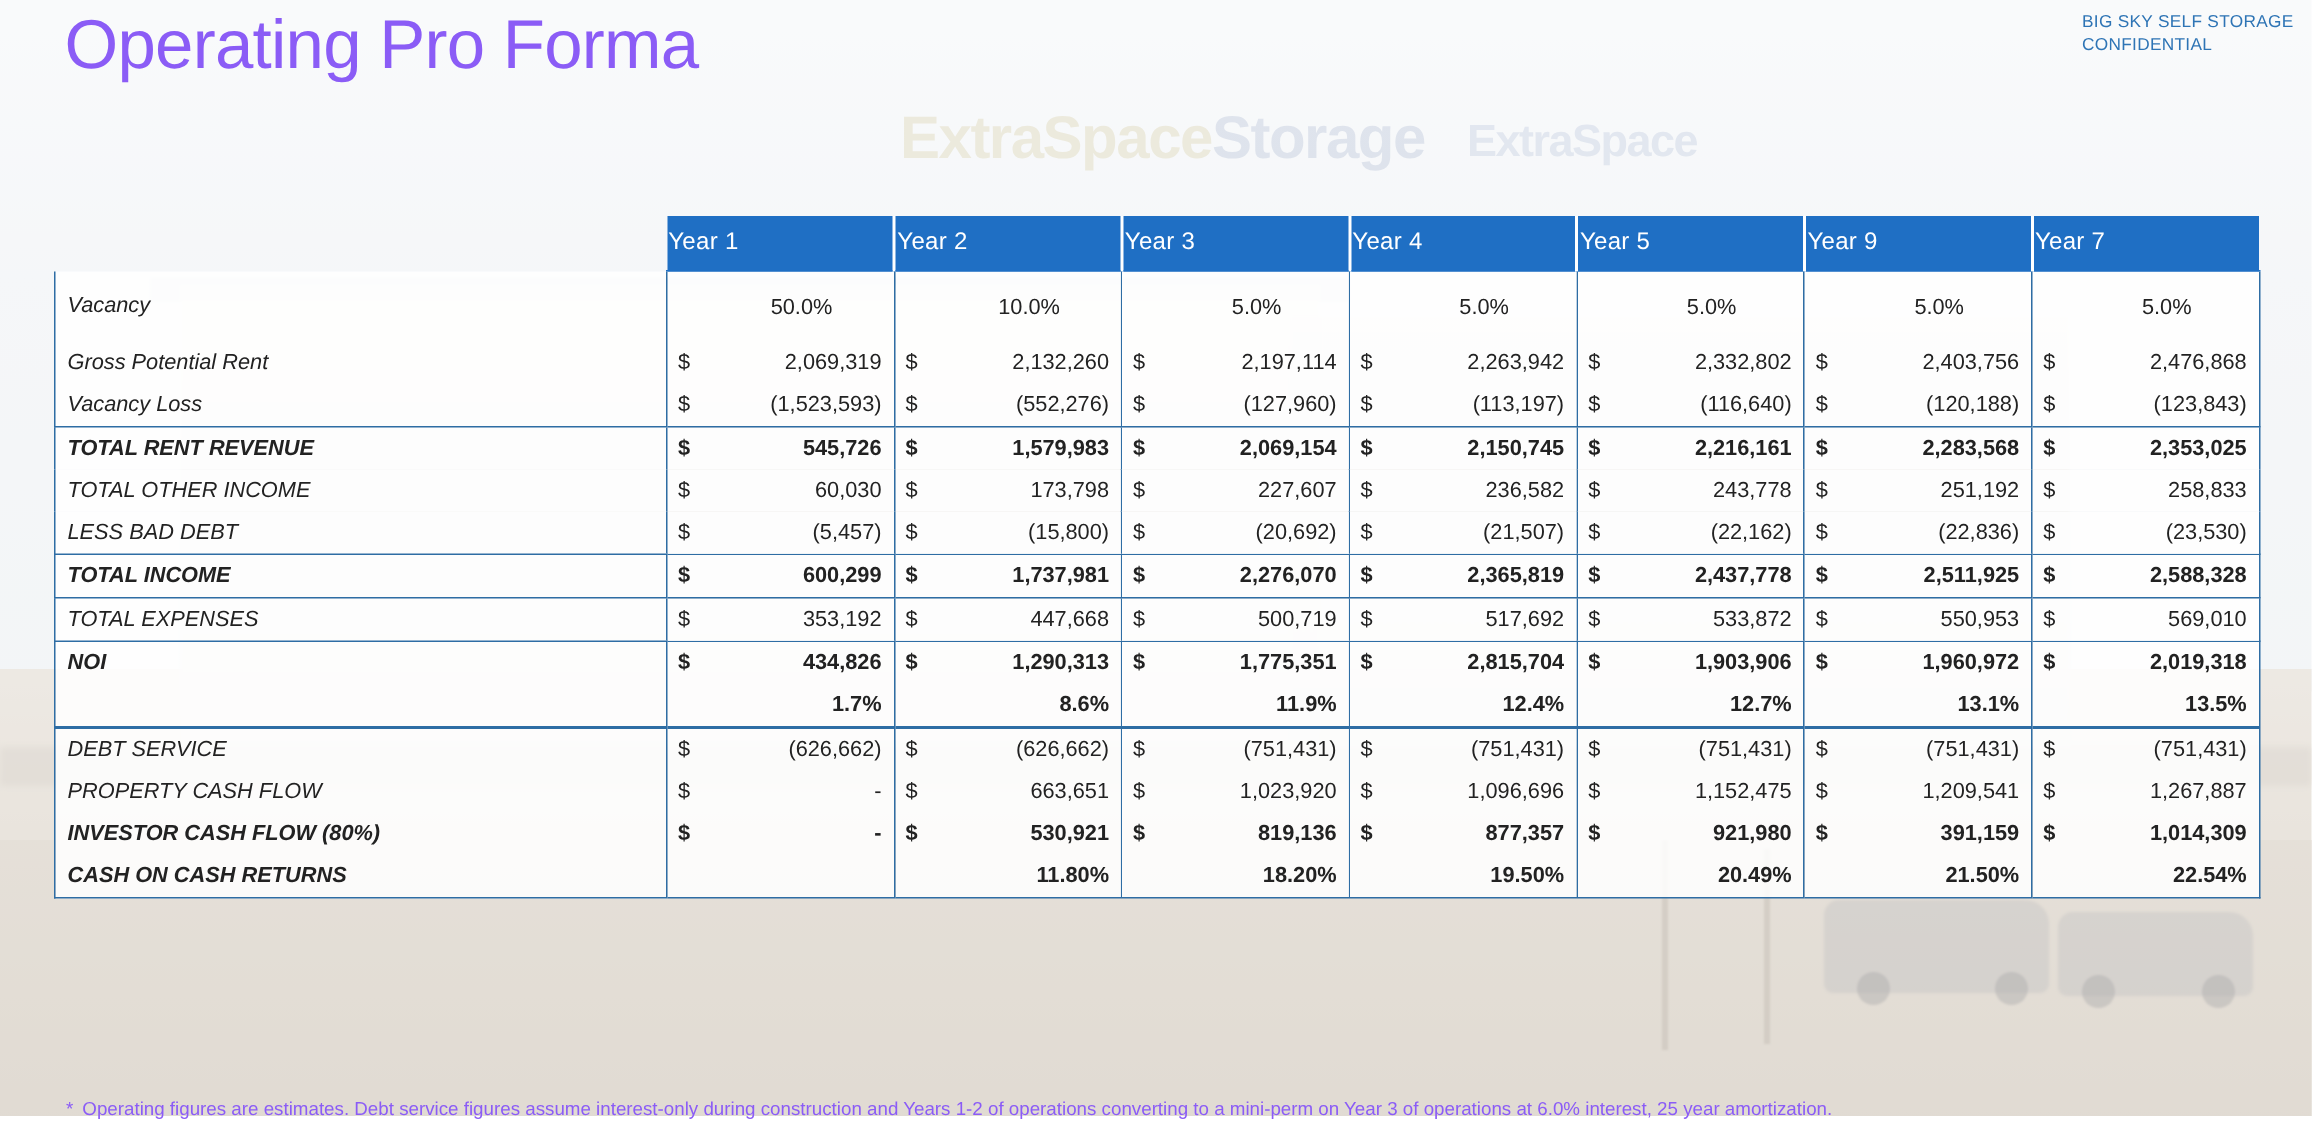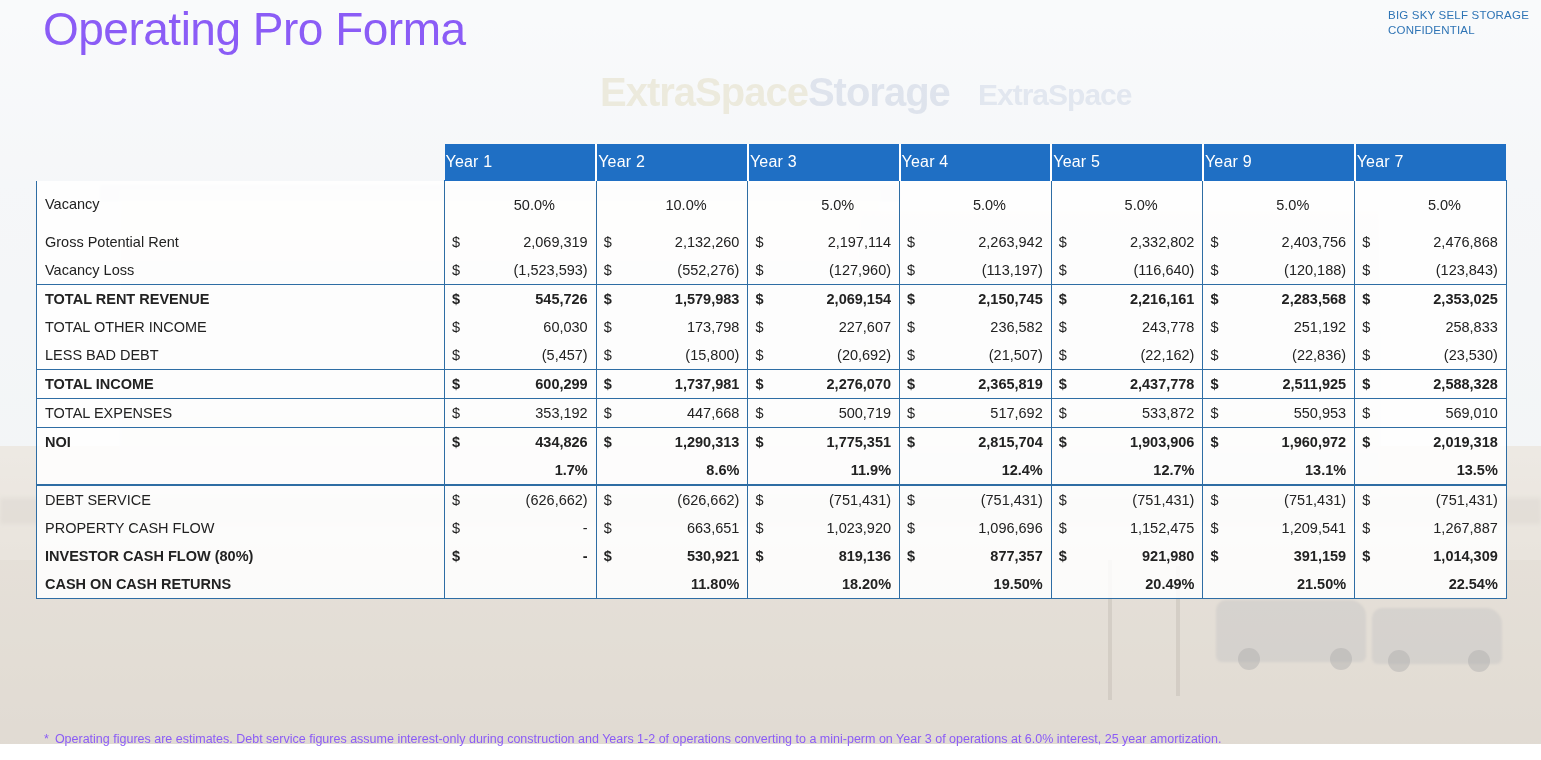--- a/index.html
+++ b/index.html
@@ -177,20 +177,21 @@
     vertical-align: middle;
     background: rgba(255,255,255,.86);
   }
   .proforma tr.tall td { height: 45px; }
 
   td.label {
     padding-left: 8px;
     color: #222;
     white-space: nowrap;
     border-left: 1px solid #2e6da4;
+    font-style: italic;
   }
   td.label.bold { font-weight: bold; }
 
   td.num {
     position: relative;
     padding-right: 8px;
     text-align: right;
     white-space: nowrap;
     border-left: 1px solid #2e6da4;
   }

